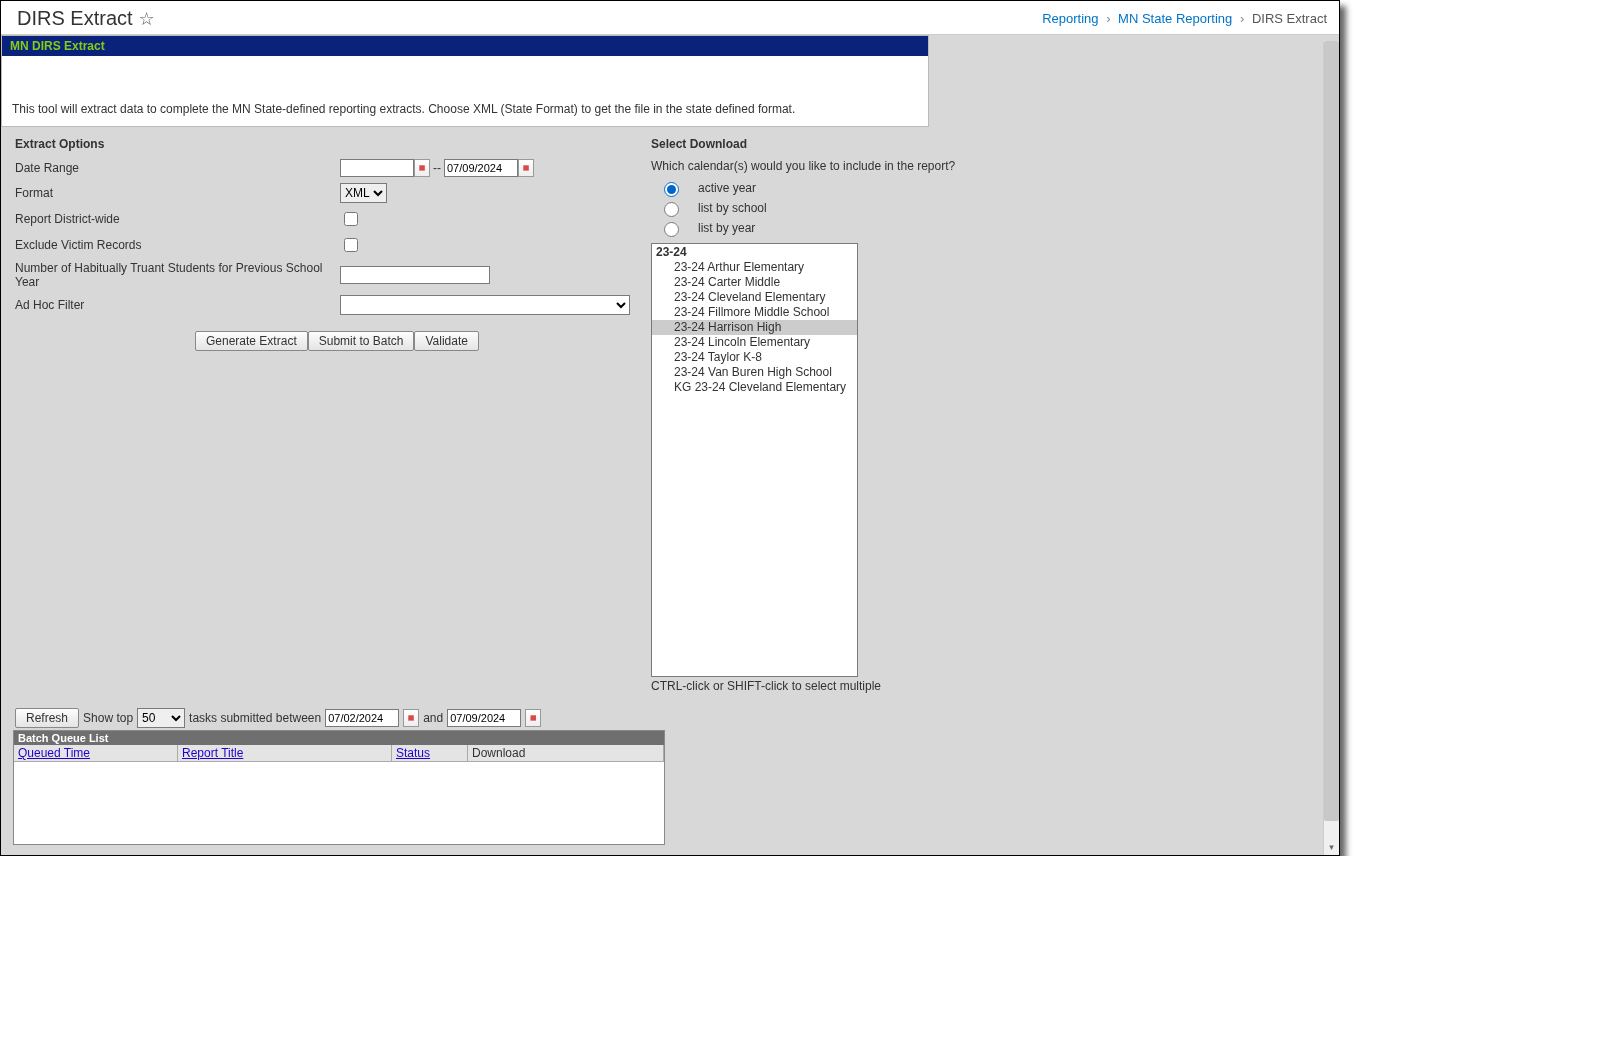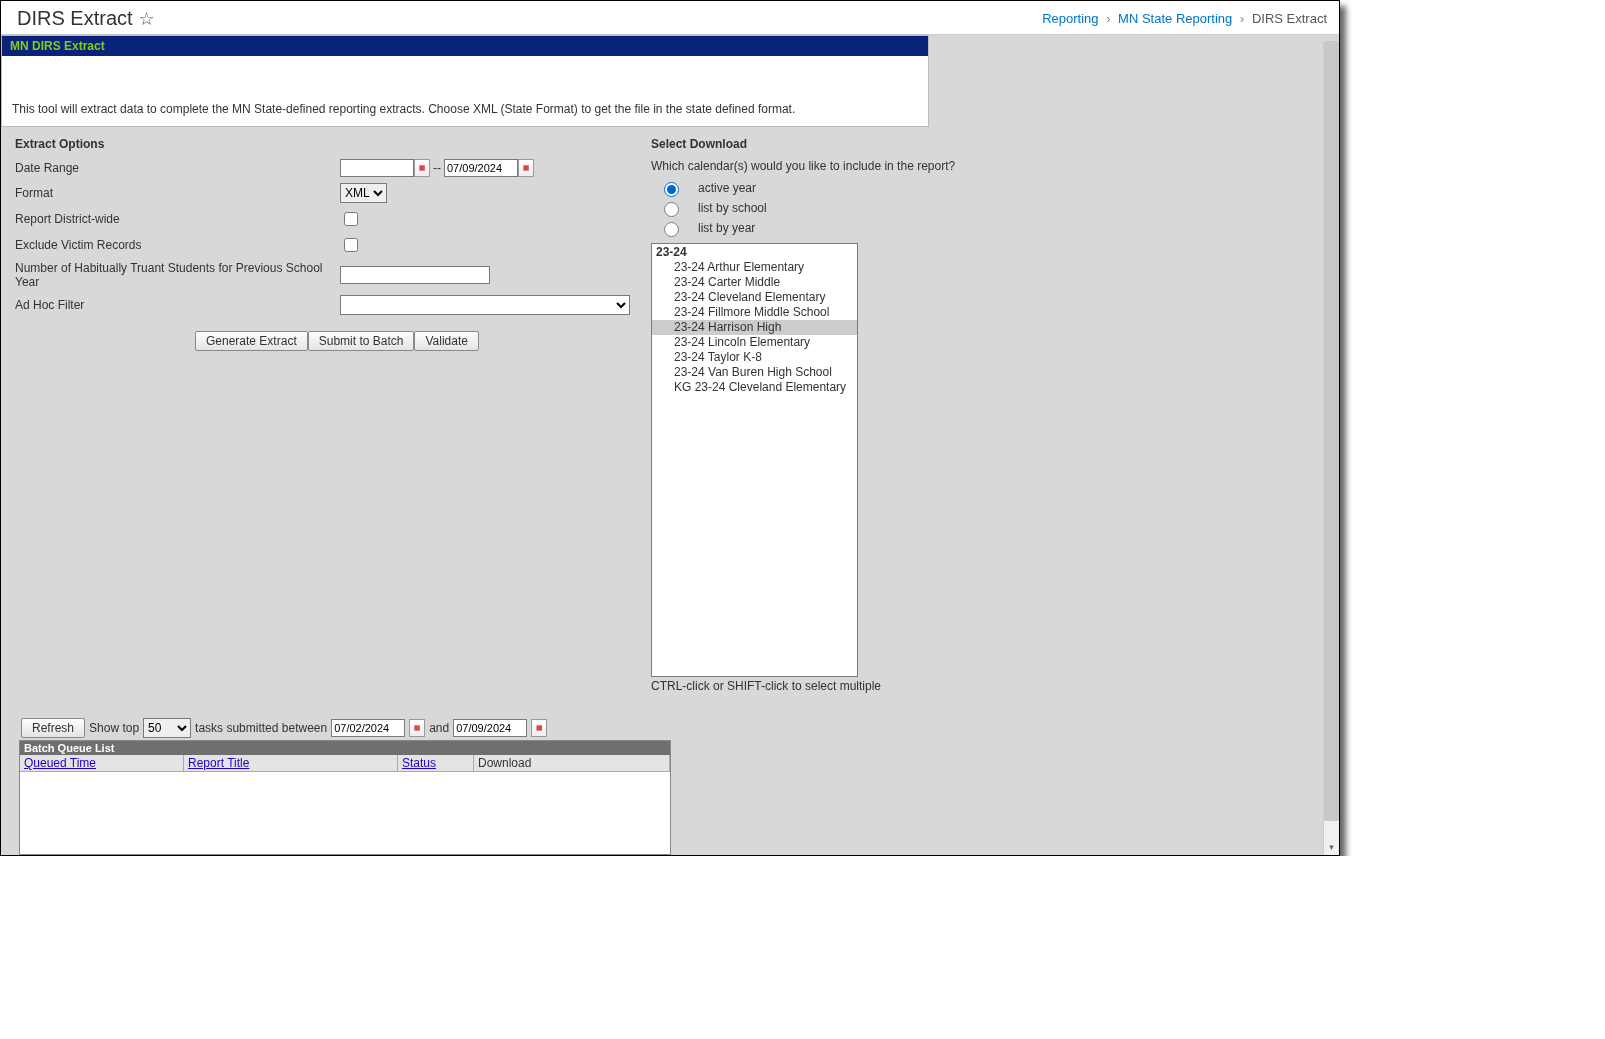--- a/index.html
+++ b/index.html
@@ -205,23 +205,23 @@
   }
   .cal-hint {
     font-size: 12px;
     color: #333;
     padding-left: 10px;
     margin-top: 2px;
   }
   .batch-area {
     position: absolute;
     bottom: 0;
-    left: 16px;
+    left: 10px;
     right: 0;
-    padding: 2px 2px 0 2px;
+    padding: 2px 2px 10px 2px;
   }
   .batch-controls {
     display: flex;
     align-items: center;
     gap: 4px;
     font-size: 12px;
     margin-bottom: 2px;
     padding-left: 2px;
   }
   .batch-table {

